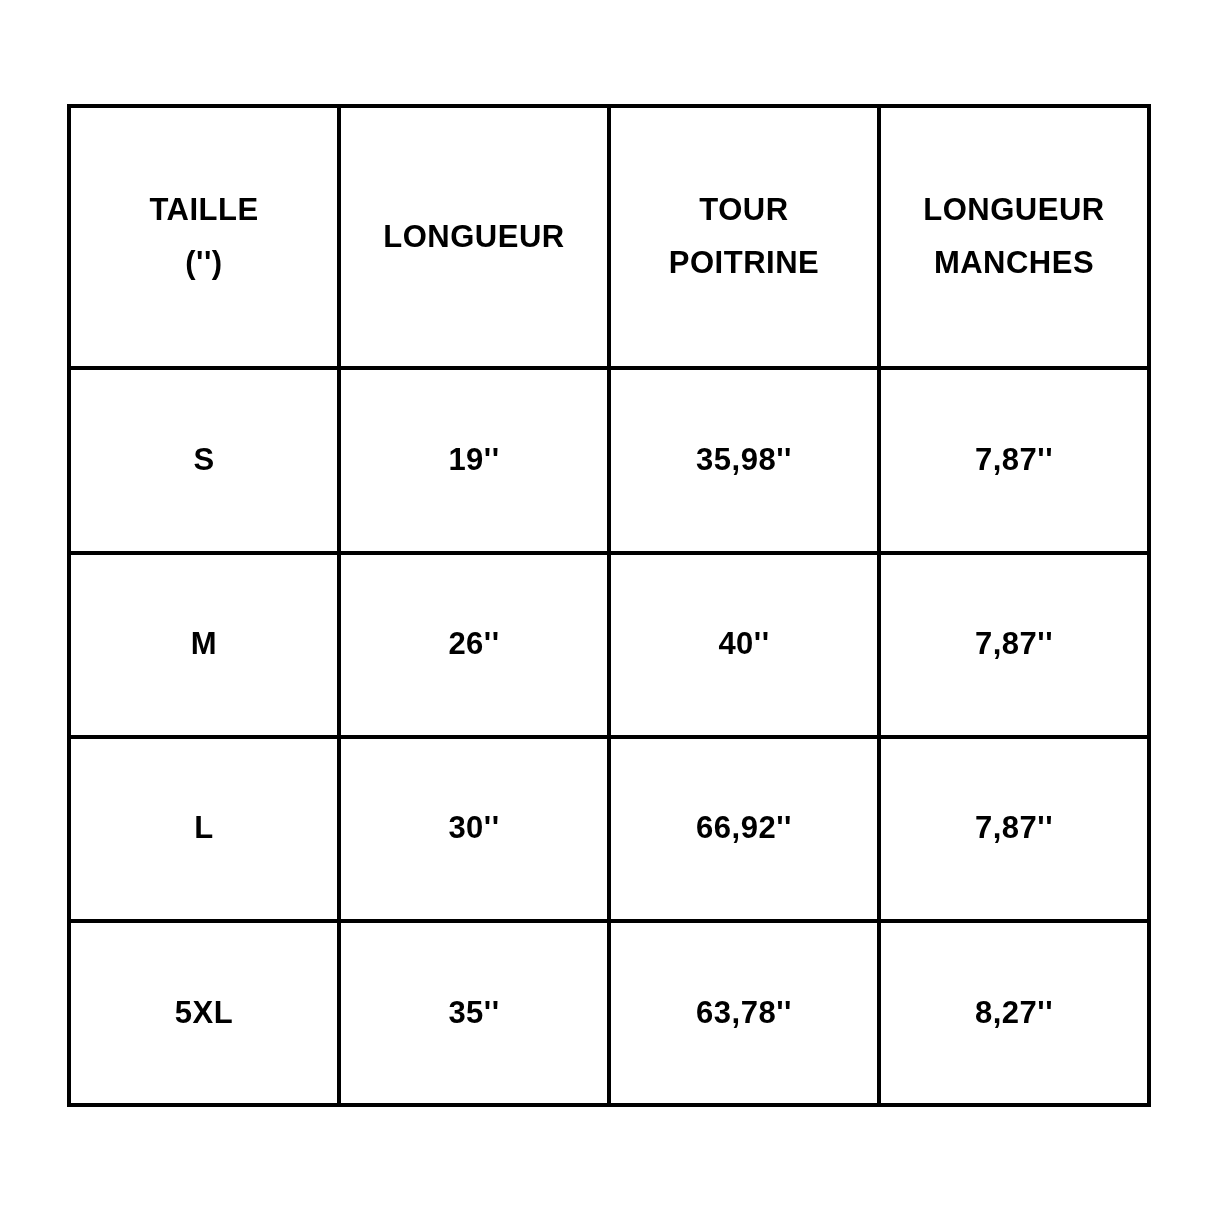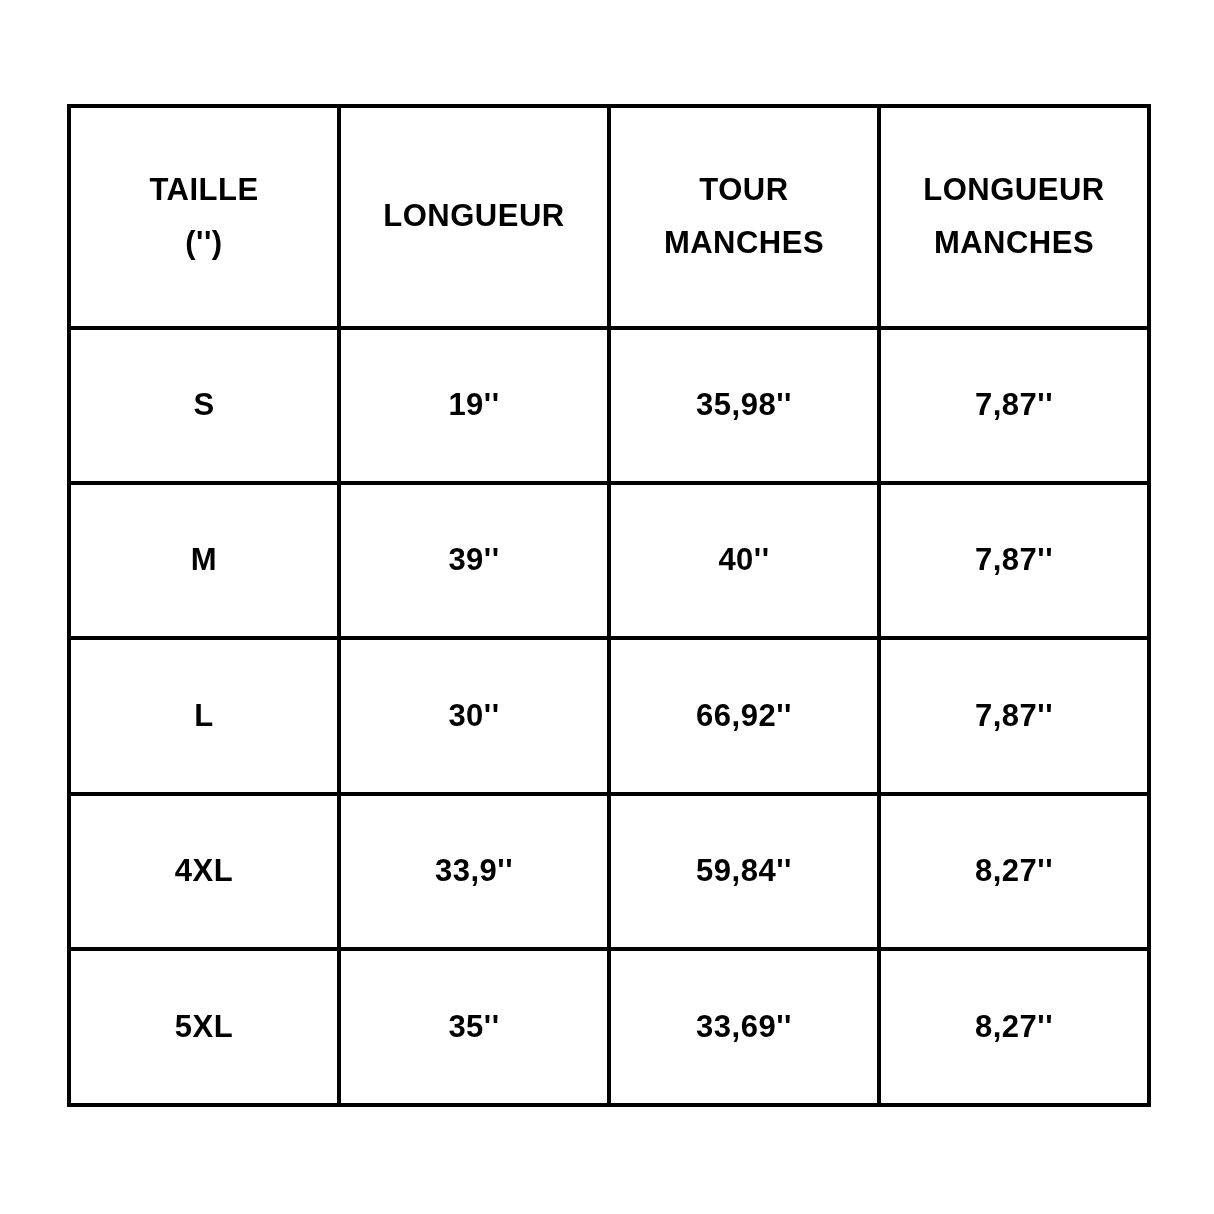--- a/index.html
+++ b/index.html
@@ -55,49 +55,43 @@
       <col style="width:270px">
       <col style="width:270px">
       <col style="width:270px">
     </colgroup>
     <tbody>
       <tr class="header-row">
         <td>TAILLE
 ('')</td>
         <td>LONGUEUR</td>
         <td>TOUR
-MANCHES</td>
+POITRINE</td>
         <td>LONGUEUR
 MANCHES</td>
       </tr>
       <tr class="data-row">
         <td>S</td>
         <td>19''</td>
         <td>35,98''</td>
         <td>7,87''</td>
       </tr>
       <tr class="data-row">
         <td>M</td>
-        <td>39''</td>
+        <td>26''</td>
         <td>40''</td>
         <td>7,87''</td>
       </tr>
       <tr class="data-row">
         <td>L</td>
         <td>30''</td>
         <td>66,92''</td>
         <td>7,87''</td>
       </tr>
       <tr class="data-row">
-        <td>4XL</td>
-        <td>33,9''</td>
-        <td>59,84''</td>
-        <td>8,27''</td>
-      </tr>
-      <tr class="data-row">
         <td>5XL</td>
         <td>35''</td>
-        <td>33,69''</td>
+        <td>63,78''</td>
         <td>8,27''</td>
       </tr>
     </tbody>
   </table>
 </div>
 
 </body></html>

